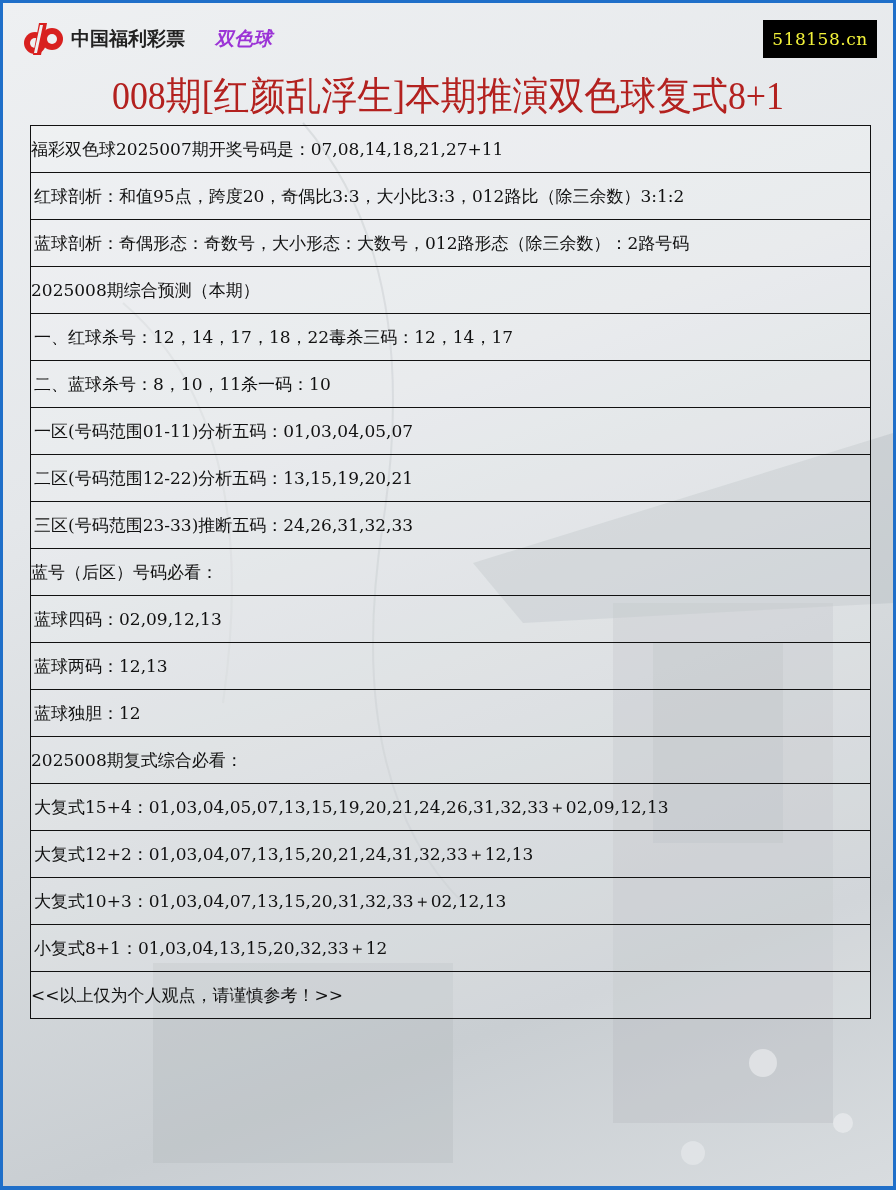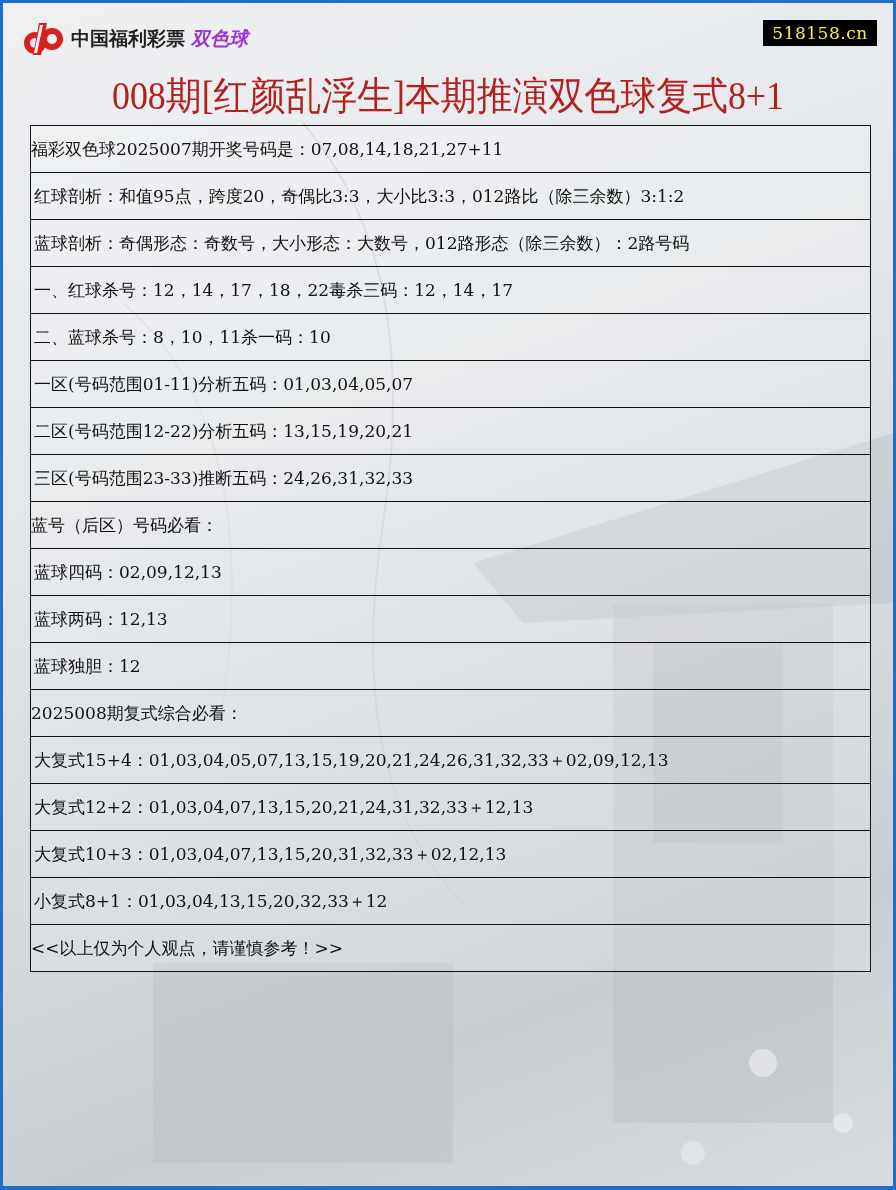--- a/index.html
+++ b/index.html
@@ -10,23 +10,23 @@
   }
   .frame {
     position:absolute; left:3px; top:3px; right:3px; bottom:4px;
     background: linear-gradient(160deg, #eef0f2 0%, #e4e7ea 35%, #d6dadd 60%, #c9ced2 80%, #d8dcdf 100%);
     overflow:hidden;
   }
   .bg-art { position:absolute; inset:0; pointer-events:none; }
   .logo { position:absolute; left:18px; top:18px; display:flex; align-items:center; gap:6px; }
   .logo .mark { width:44px; height:36px; }
   .logo .cn { font-family:"DejaVu Sans", sans-serif; font-weight:bold; font-size:19px; color:#222; letter-spacing:0px; }
-  .logo .ssq { font-family:"DejaVu Sans", sans-serif; font-weight:bold; font-style:italic; font-size:19px; color:#9b33d6; }
+  .logo .ssq { font-family:"DejaVu Sans", sans-serif; font-weight:bold; font-style:italic; font-size:19px; color:#9b33d6;margin-left:24px; }
   .site {
-    position:absolute; left:760px; top:17px; width:114px; height:26px;
+    position:absolute; left:760px; top:17px; width:114px; height:38px;
     background:#000; color:#f2f23a; font-family:"DejaVu Serif", serif; font-size:17px;
     display:flex; align-items:center; justify-content:center; letter-spacing:0.5px;
   }
   .title {
     position:absolute; left:0; right:0; top:66px; text-align:center;
     color:#b3211f; font-family:"Liberation Serif","DejaVu Serif", serif; font-size:39px;
     letter-spacing:0px; transform:scaleX(0.92); transform-origin:center;
     white-space:nowrap;
   }
   table.grid {
@@ -78,20 +78,23 @@
         <tr>
           <td class="center">福彩双色球2025007期开奖号码是：07,08,14,18,21,27+11</td>
         </tr>
         <tr>
           <td>红球剖析：和值95点，跨度20，奇偶比3:3，大小比3:3，012路比（除三余数）3:1:2</td>
         </tr>
         <tr>
           <td>蓝球剖析：奇偶形态：奇数号，大小形态：大数号，012路形态（除三余数）：2路号码</td>
         </tr>
         <tr>
+          <td class="center">2025008期综合预测（本期）</td>
+        </tr>
+        <tr>
           <td>一、红球杀号：12，14，17，18，22毒杀三码：12，14，17</td>
         </tr>
         <tr>
           <td>二、蓝球杀号：8，10，11杀一码：10</td>
         </tr>
         <tr>
           <td>一区(号码范围01-11)分析五码：01,03,04,05,07</td>
         </tr>
         <tr>
           <td>二区(号码范围12-22)分析五码：13,15,19,20,21</td>

